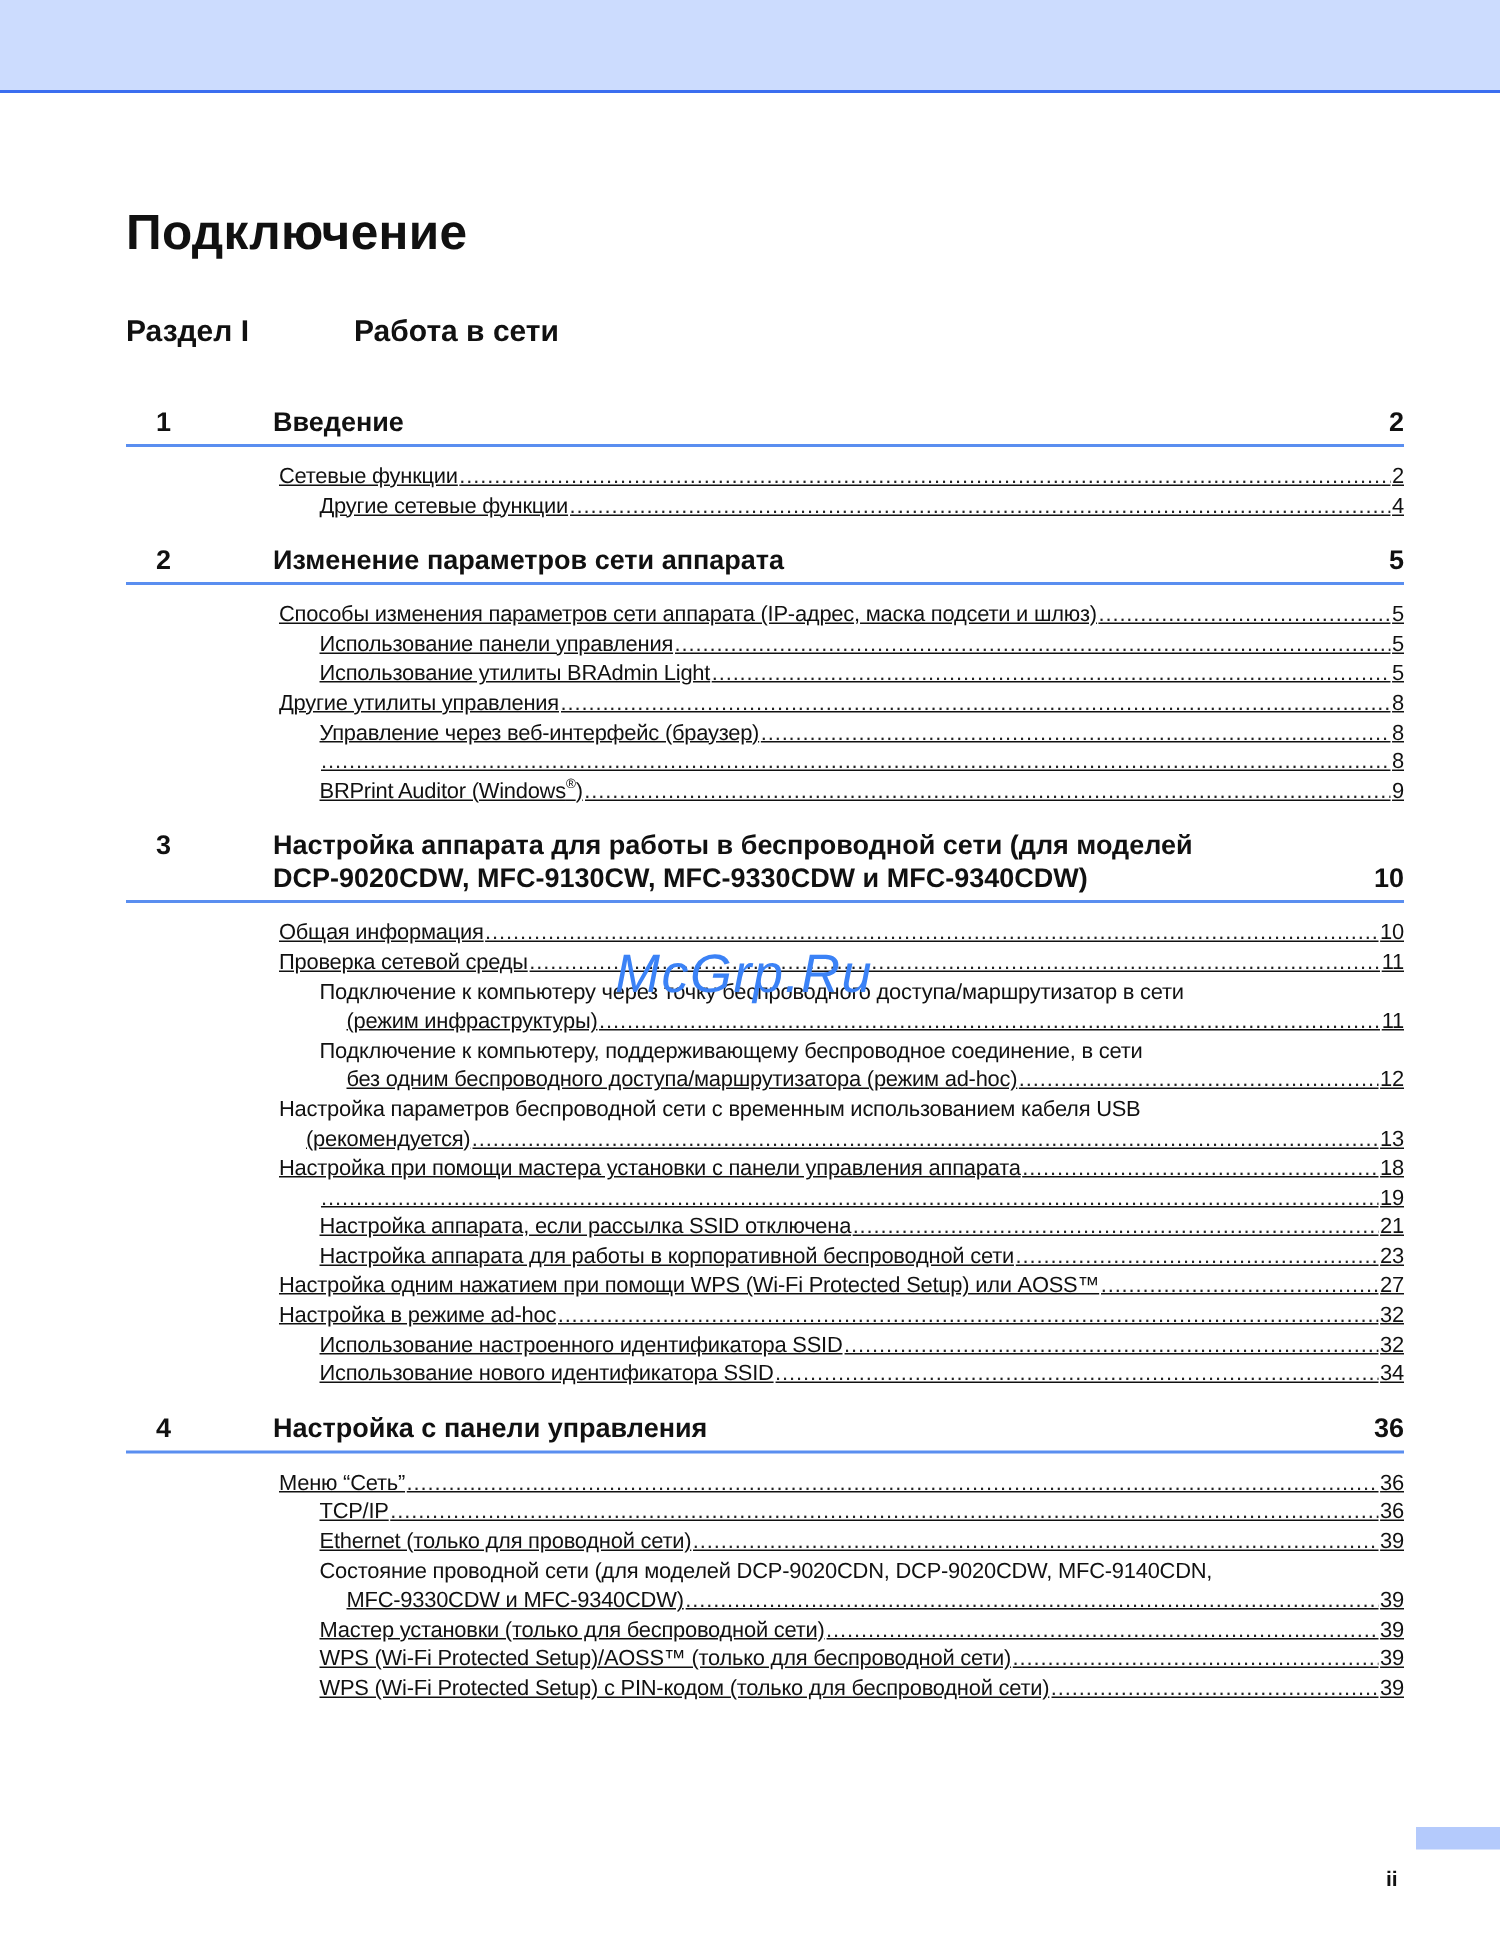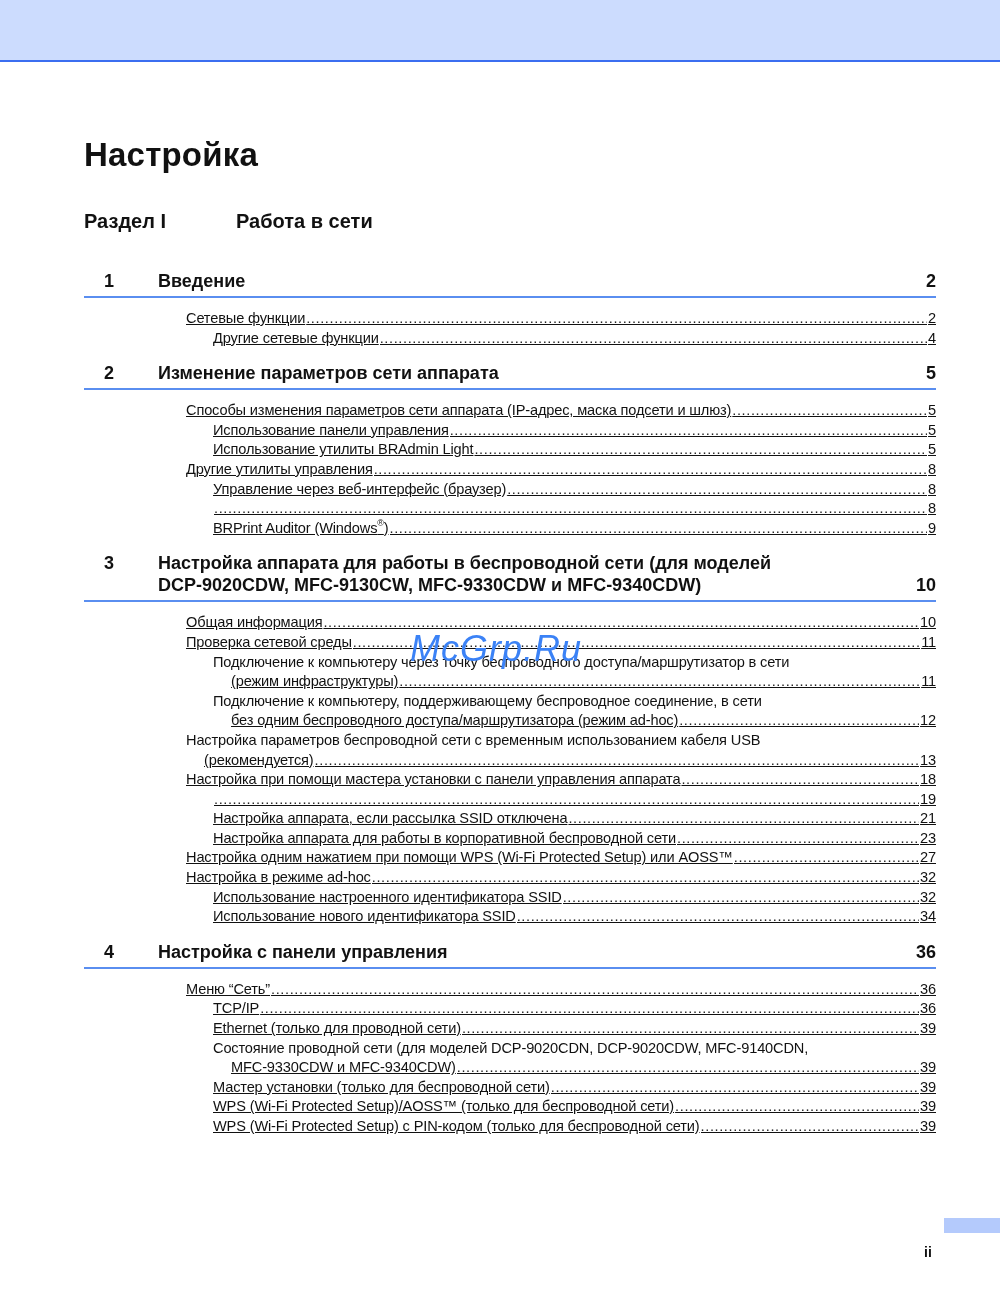--- a/index.html
+++ b/index.html
@@ -22,21 +22,21 @@
   .part-title .part-num { display: inline-block; width: 152px; }
   .toc { position: absolute; left: 84px; top: 270px; width: 852px; }
   .chapter { margin-bottom: 14px; }
   .chapter-head {
     display: flex; align-items: flex-end;
     border-bottom: 2px solid #5a8ef0; padding-bottom: 4px;
     font-size: 18px; font-weight: bold; line-height: 22px;
     transform-origin: left; 
   }
   .chapter-head .ch-num { width: 74px; padding-left: 20px; box-sizing: border-box; align-self: flex-start; }
-  .chapter-head .ch-title { flex: 1; }
+  .chapter-head .ch-title { flex: 1; margin-left: 24px; }
   .chapter-head .ch-page { text-align: right; min-width: 30px; }
   .entries { padding-top: 11px; }
   .entry {
     position: relative; font-size: 14.6px; line-height: 19.6px;
     letter-spacing: -0.15px;
   }
   .entry.l1 { padding-left: 102px; }
   .entry.l2 { padding-left: 129px; }
   .entry .line { display: flex; white-space: nowrap; text-decoration: underline; }
   .entry .first-line { white-space: nowrap; }
@@ -63,21 +63,21 @@
   .footer-tab {
     position: absolute; left: 944px; top: 1218px; width: 56px; height: 15px;
     background: #b4cafc;
   }
 </style>
 </head>
 <body>
 
 <div class="top-band"></div>
 
-<h1 class="page-title">Настройка</h1>
+<h1 class="page-title">Подключение</h1>
 
 <h2 class="part-title">
   <span class="part-num">Раздел I</span><span>Работа в сети</span>
 </h2>
 
 <div class="toc" id="toc">
     <div class="chapter">
       <div class="chapter-head">
         <span class="ch-num">1</span>
         <span class="ch-title">Введение</span>

